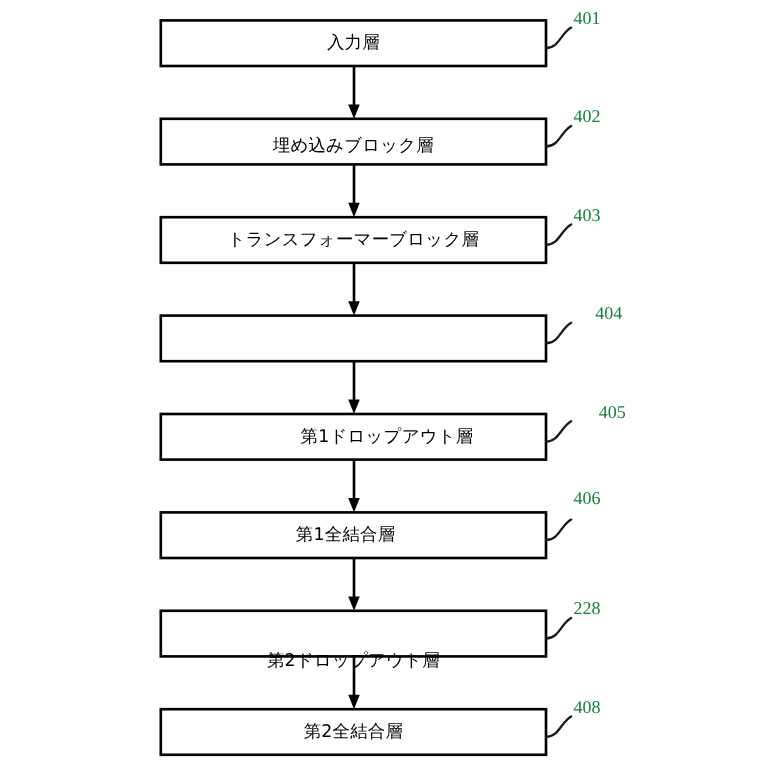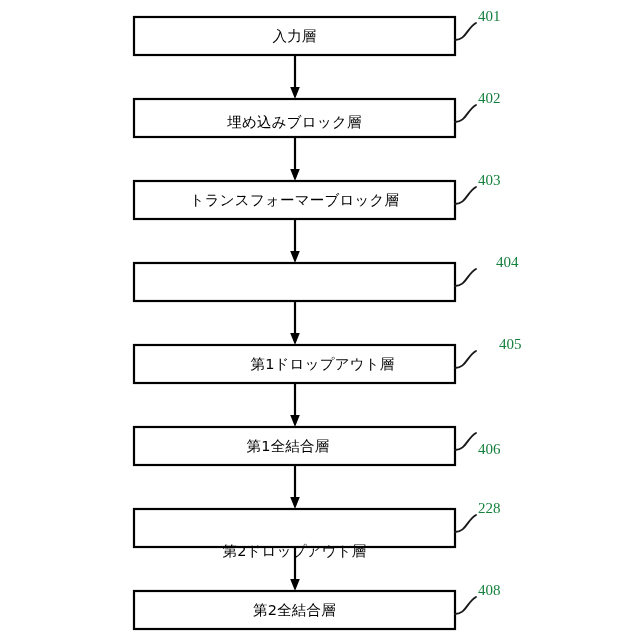--- a/index.html
+++ b/index.html
@@ -139,17 +139,17 @@
   <div class="node-label" style="left:134px; top:345px; width:321px; height:38px;margin-left:28px;">第1ドロップアウト層</div>
   <div class="node-label" style="left:134px; top:427px; width:308px; height:38px;">第1全結合層</div>
   <div class="node-label" style="left:134px; top:532px; width:321px; height:38px;">第2ドロップアウト層</div>
   <div class="node-label" style="left:134px; top:591px; width:321px; height:38px;">第2全結合層</div>
 
   <div class="ref-number" style="left:478px; top:9px;">401</div>
   <div class="ref-number" style="left:478px; top:91px;">402</div>
   <div class="ref-number" style="left:478px; top:173px;">403</div>
   <div class="ref-number" style="left:496px; top:255px;">404</div>
   <div class="ref-number" style="left:499px; top:337px;">405</div>
-  <div class="ref-number" style="left:478px; top:442px;text-align:right;">406</div>
+  <div class="ref-number" style="left:478px; top:409px;text-align:right;">406</div>
   <div class="ref-number" style="left:478px; top:501px;">228</div>
   <div class="ref-number" style="left:478px; top:583px;">408</div>
 
 </div>
 
 </body></html>

